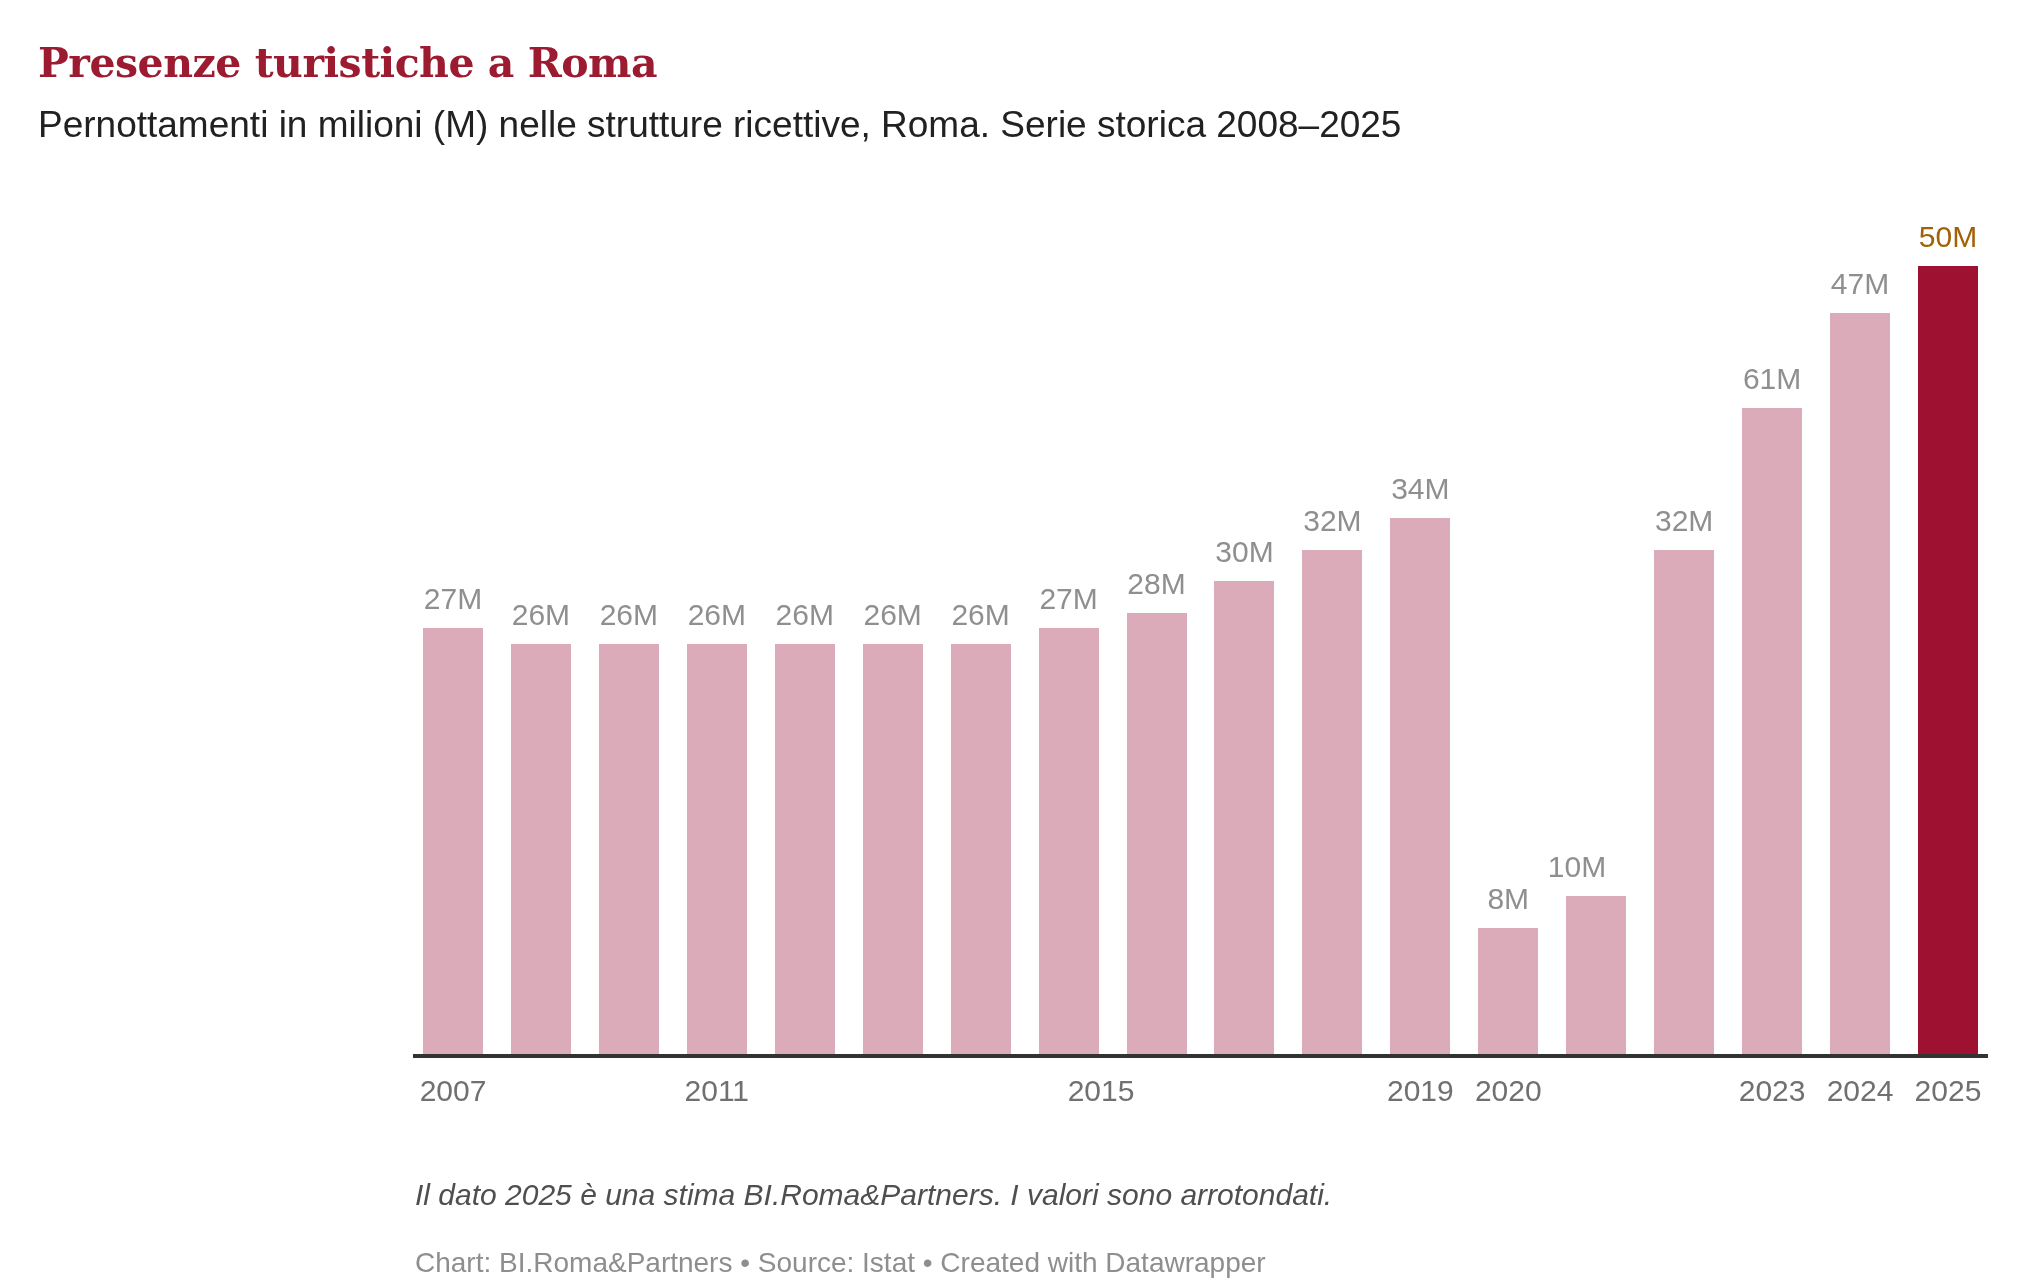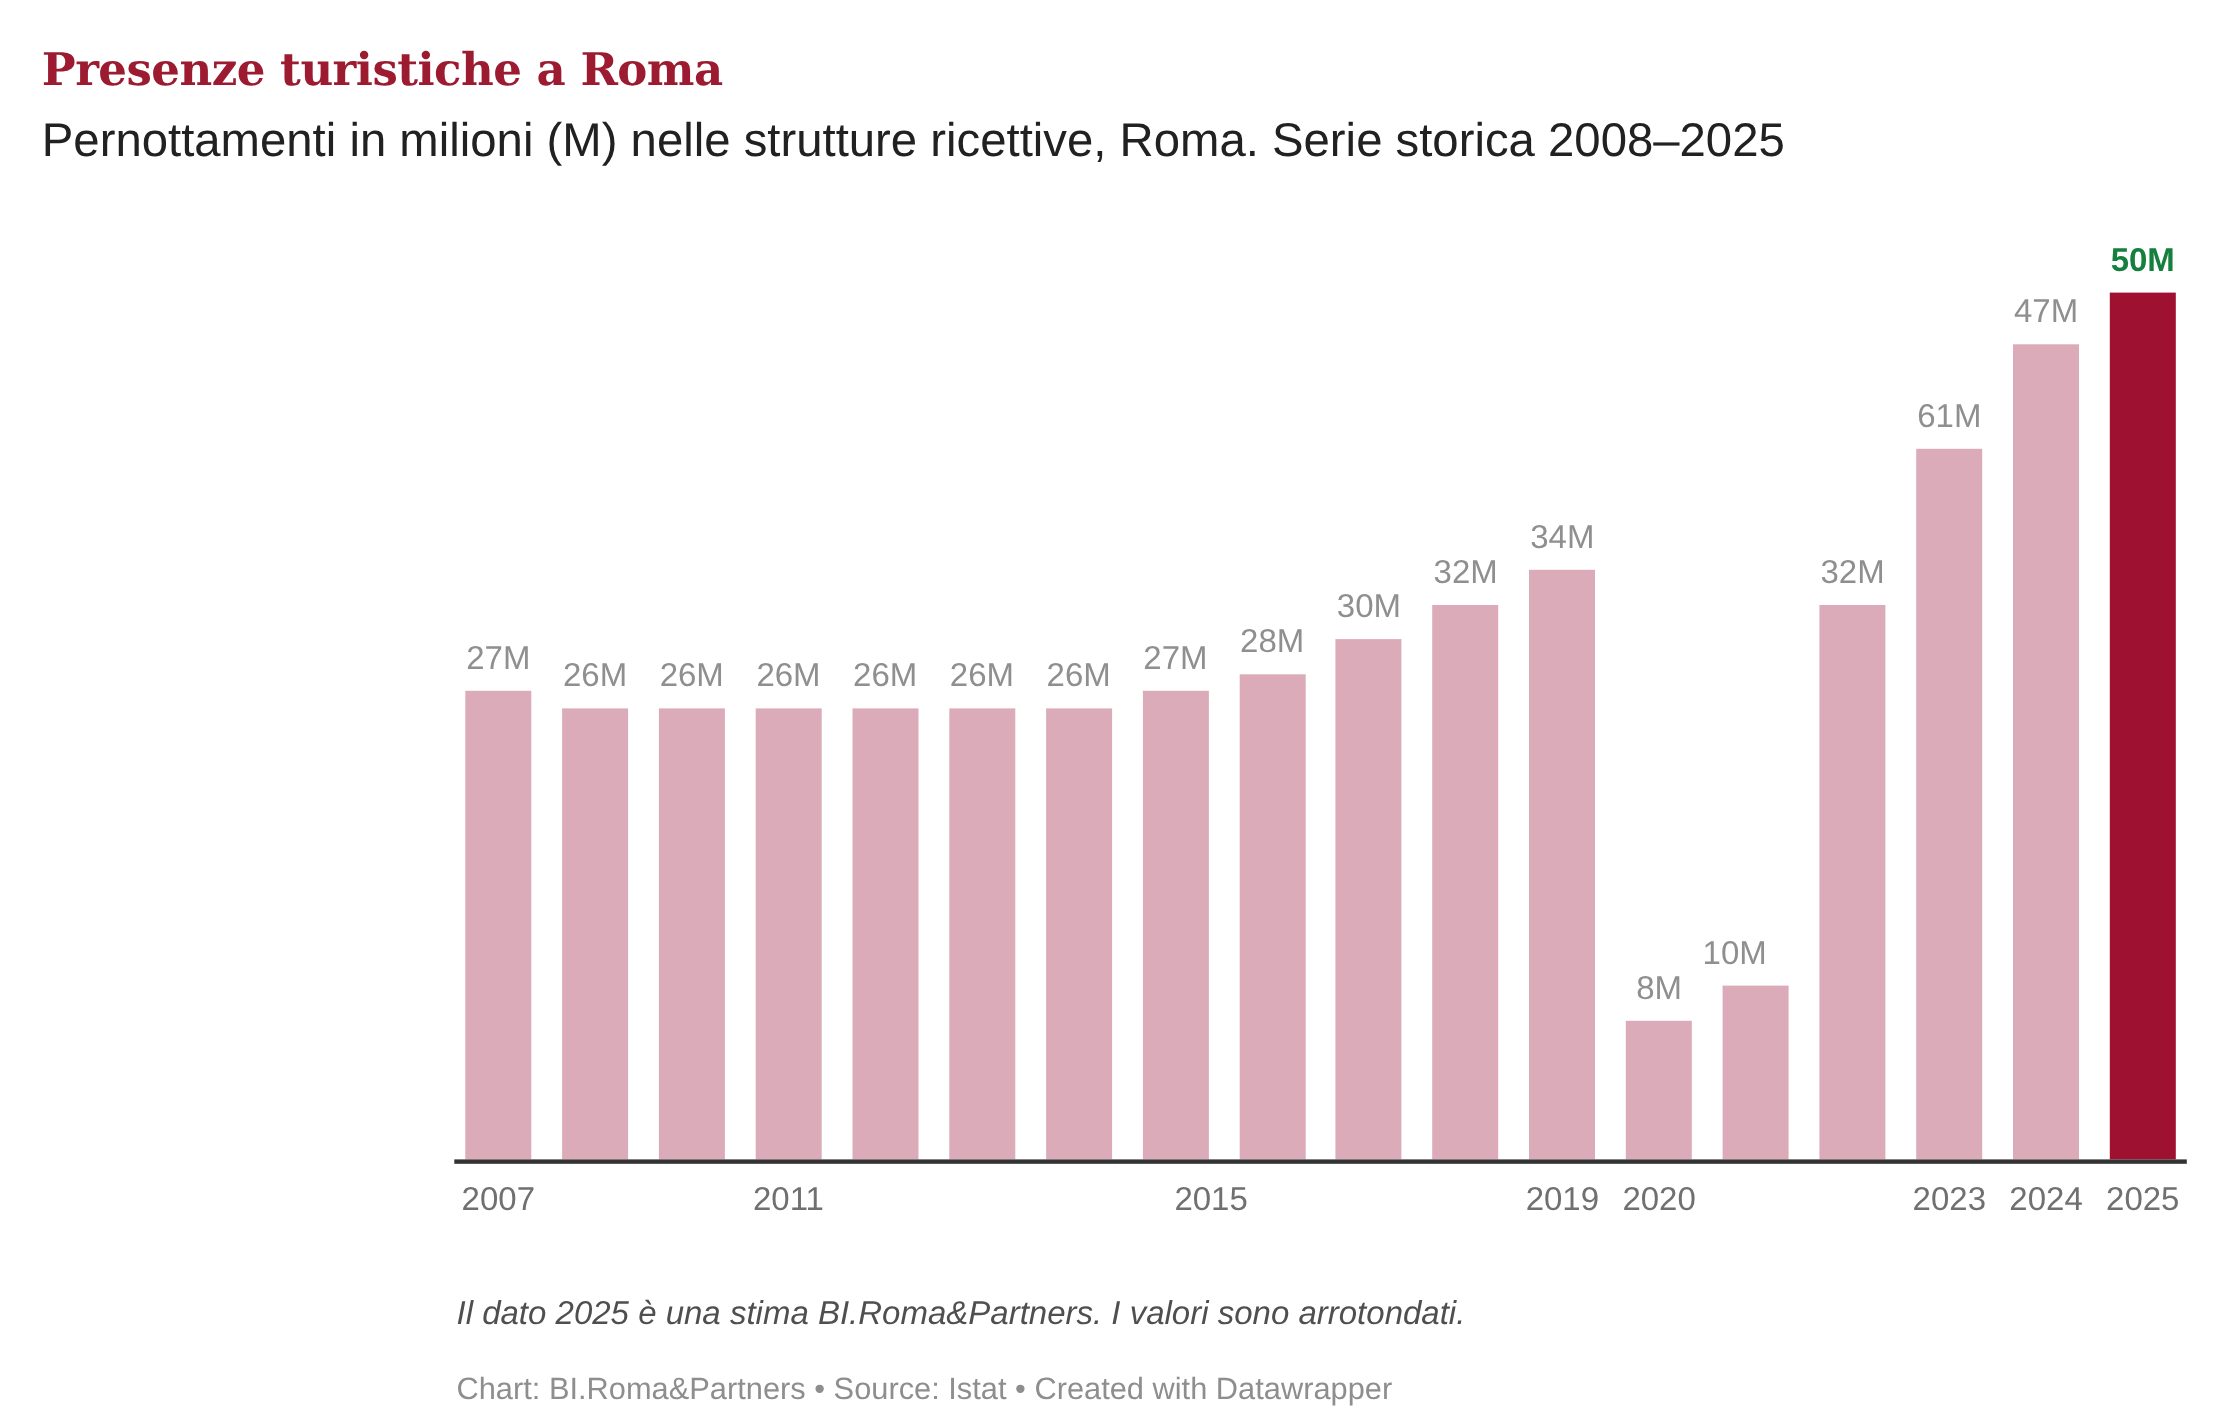--- a/index.html
+++ b/index.html
@@ -19,21 +19,21 @@
     font-weight: 700;
     font-size: 41px;
     letter-spacing: -0.5px;
     color: #9c1b31;
     white-space: nowrap;
   }
   .chart-subtitle {
     position: absolute;
     left: 38px;
     top: 104px;
-    font-size: 43px;
+    font-size: 37px;
     color: #212121;
     white-space: nowrap;
   }
   .plot {
     position: absolute;
     left: 413px;
     top: 200px;
     width: 1575px;
     height: 854px;
     overflow: visible;
@@ -44,22 +44,22 @@
   }
   .bar-value {
     position: absolute;
     width: 140px;
     text-align: center;
     font-size: 30px;
     color: #8f8f8f;
     white-space: nowrap;
   }
   .bar-value.highlight {
-    color: #15803d;
-    font-weight: 700;
+    color: #a16207;
+    font-weight: 400;
   }
   .axis-line {
     position: absolute;
     left: 413px;
     top: 1054px;
     width: 1575px;
     height: 4px;
     background: #333333;
   }
   .x-axis {

